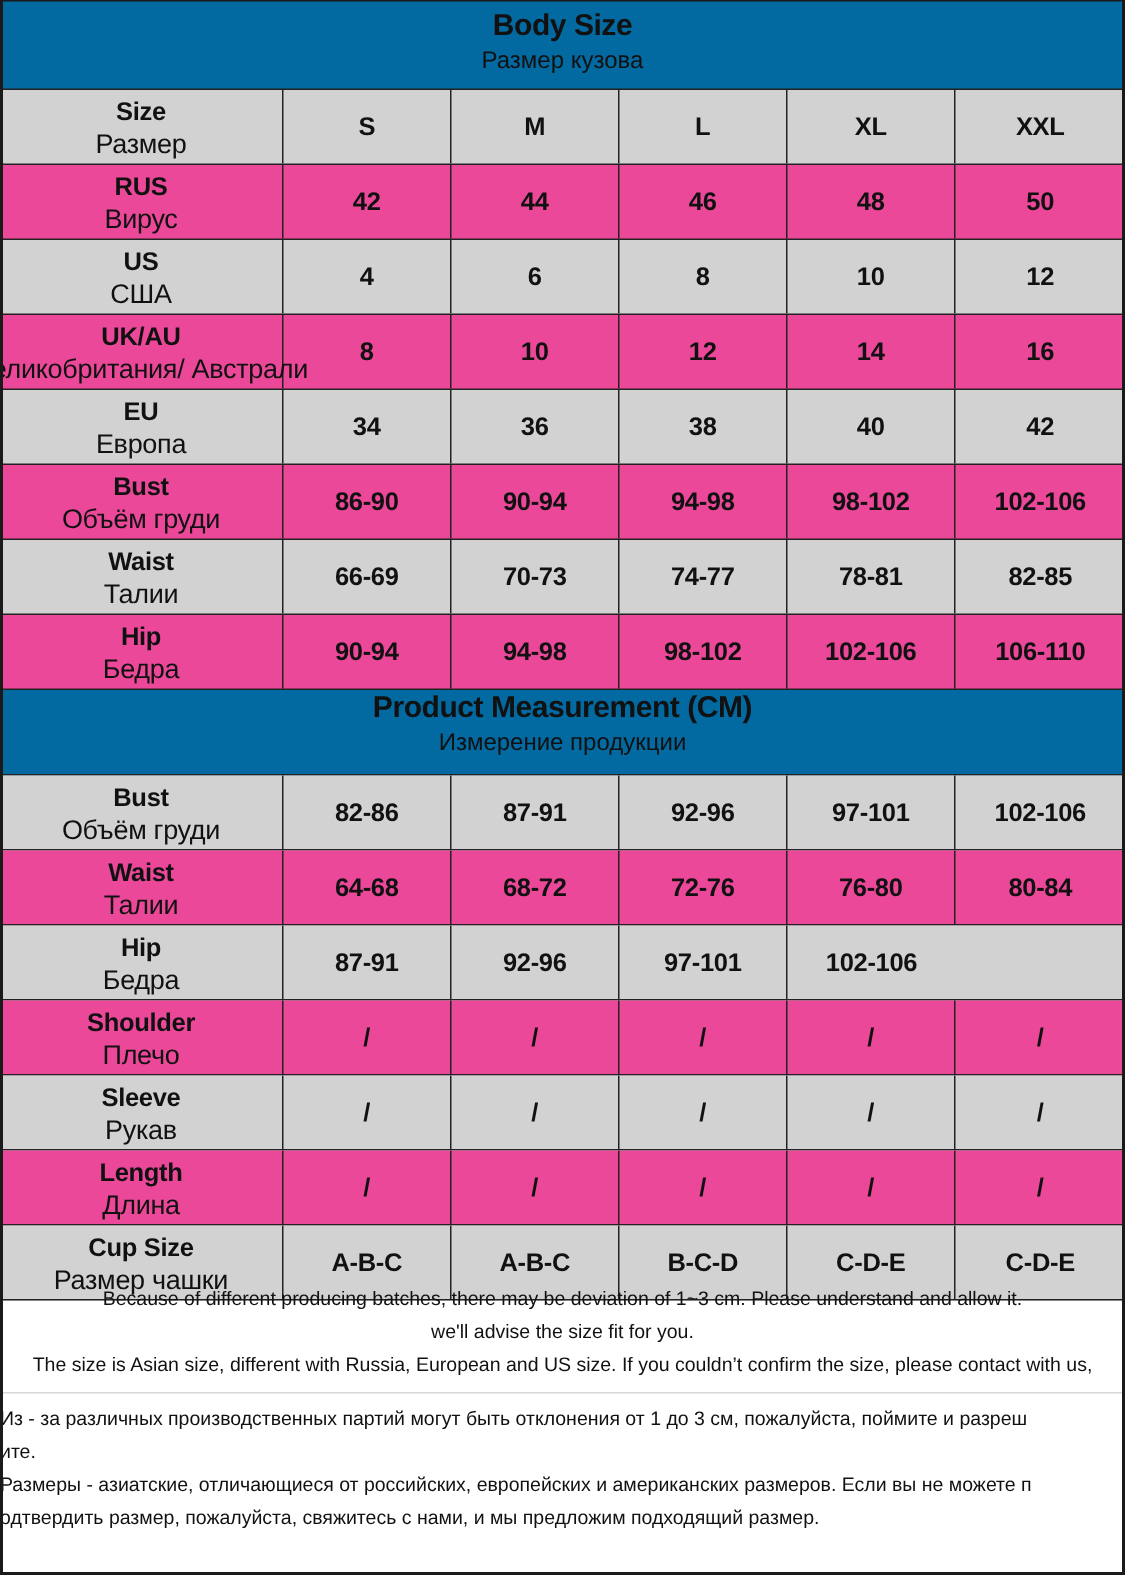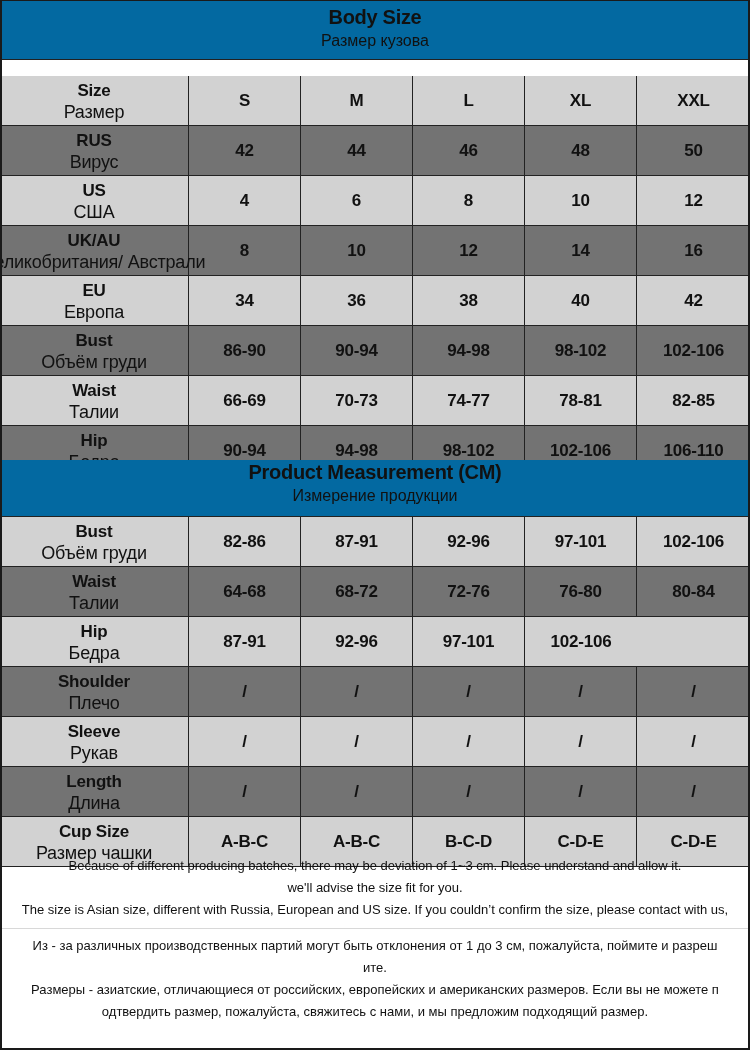--- a/index.html
+++ b/index.html
@@ -13,47 +13,47 @@
     background: #0369a1;
     text-align: center;
     border-bottom: 1.5px solid #222;
   }
   .section-header .t-en { font-weight: bold; font-size: 20px; letter-spacing: -0.3px; }
   .section-header .t-ru { font-size: 16px; margin-top: 4px; }
 
   .grid { position: absolute; left: 0; width: 750px; }
   .row { display: flex; height: 50px; border-bottom: 1.5px solid #222; }
   .row.gray { background: #d2d2d2; }
-  .row.white { background: #737373; }
+  .row.white { background: #ec4899; }
   .cell {
     display: flex; flex-direction: column; align-items: center; justify-content: center;
     border-right: 1.5px solid #222; font-weight: bold; font-size: 17px; letter-spacing: -0.2px;
   }
   .cell:last-child { border-right: none; }
   .cell.label { width: 189px; }
   .cell.val { width: 112px; }
   .cell.val.last { width: 113px; }
   .cell.label .en { font-weight: bold; font-size: 17px; line-height: 20px; }
   .cell.label .ru { font-weight: normal; font-size: 18px; line-height: 18px; margin-top: 2px; white-space: nowrap; }
 
   .notes { position: absolute; left: 0; top: 843px; width: 750px; height: 183px; }
   .notes .en-block { height: 86px; padding-top: 12px; text-align: center; border-bottom: 1px solid #d8d8d8; }
   .notes .line { font-size: 13px; line-height: 22px; white-space: nowrap; }
-  .notes .ru-block { padding-top: 6px; text-align: center; }
+  .notes .ru-block { padding-top: 6px; text-align: left; }
   .notes .ru-line { font-size: 13px; line-height: 22px; white-space: nowrap; overflow: hidden; width: 750px; }
 </style>
 </head>
 <body>
 
 <div class="section-header" style="top:0; height:60px; padding-top:6px;">
   <div class="t-en">Body Size</div>
   <div class="t-ru" style="margin-top:3px;">Размер кузова</div>
 </div>
 
-<div class="grid" style="top:76px;">
+<div class="grid" style="top:60px;">
 
   <div class="row gray">
     <div class="cell label">
       <span class="en">Size</span>
       <span class="ru">Размер</span>
     </div>
     <div class="cell val">S</div>
     <div class="cell val">M</div>
     <div class="cell val">L</div>
     <div class="cell val">XL</div>

